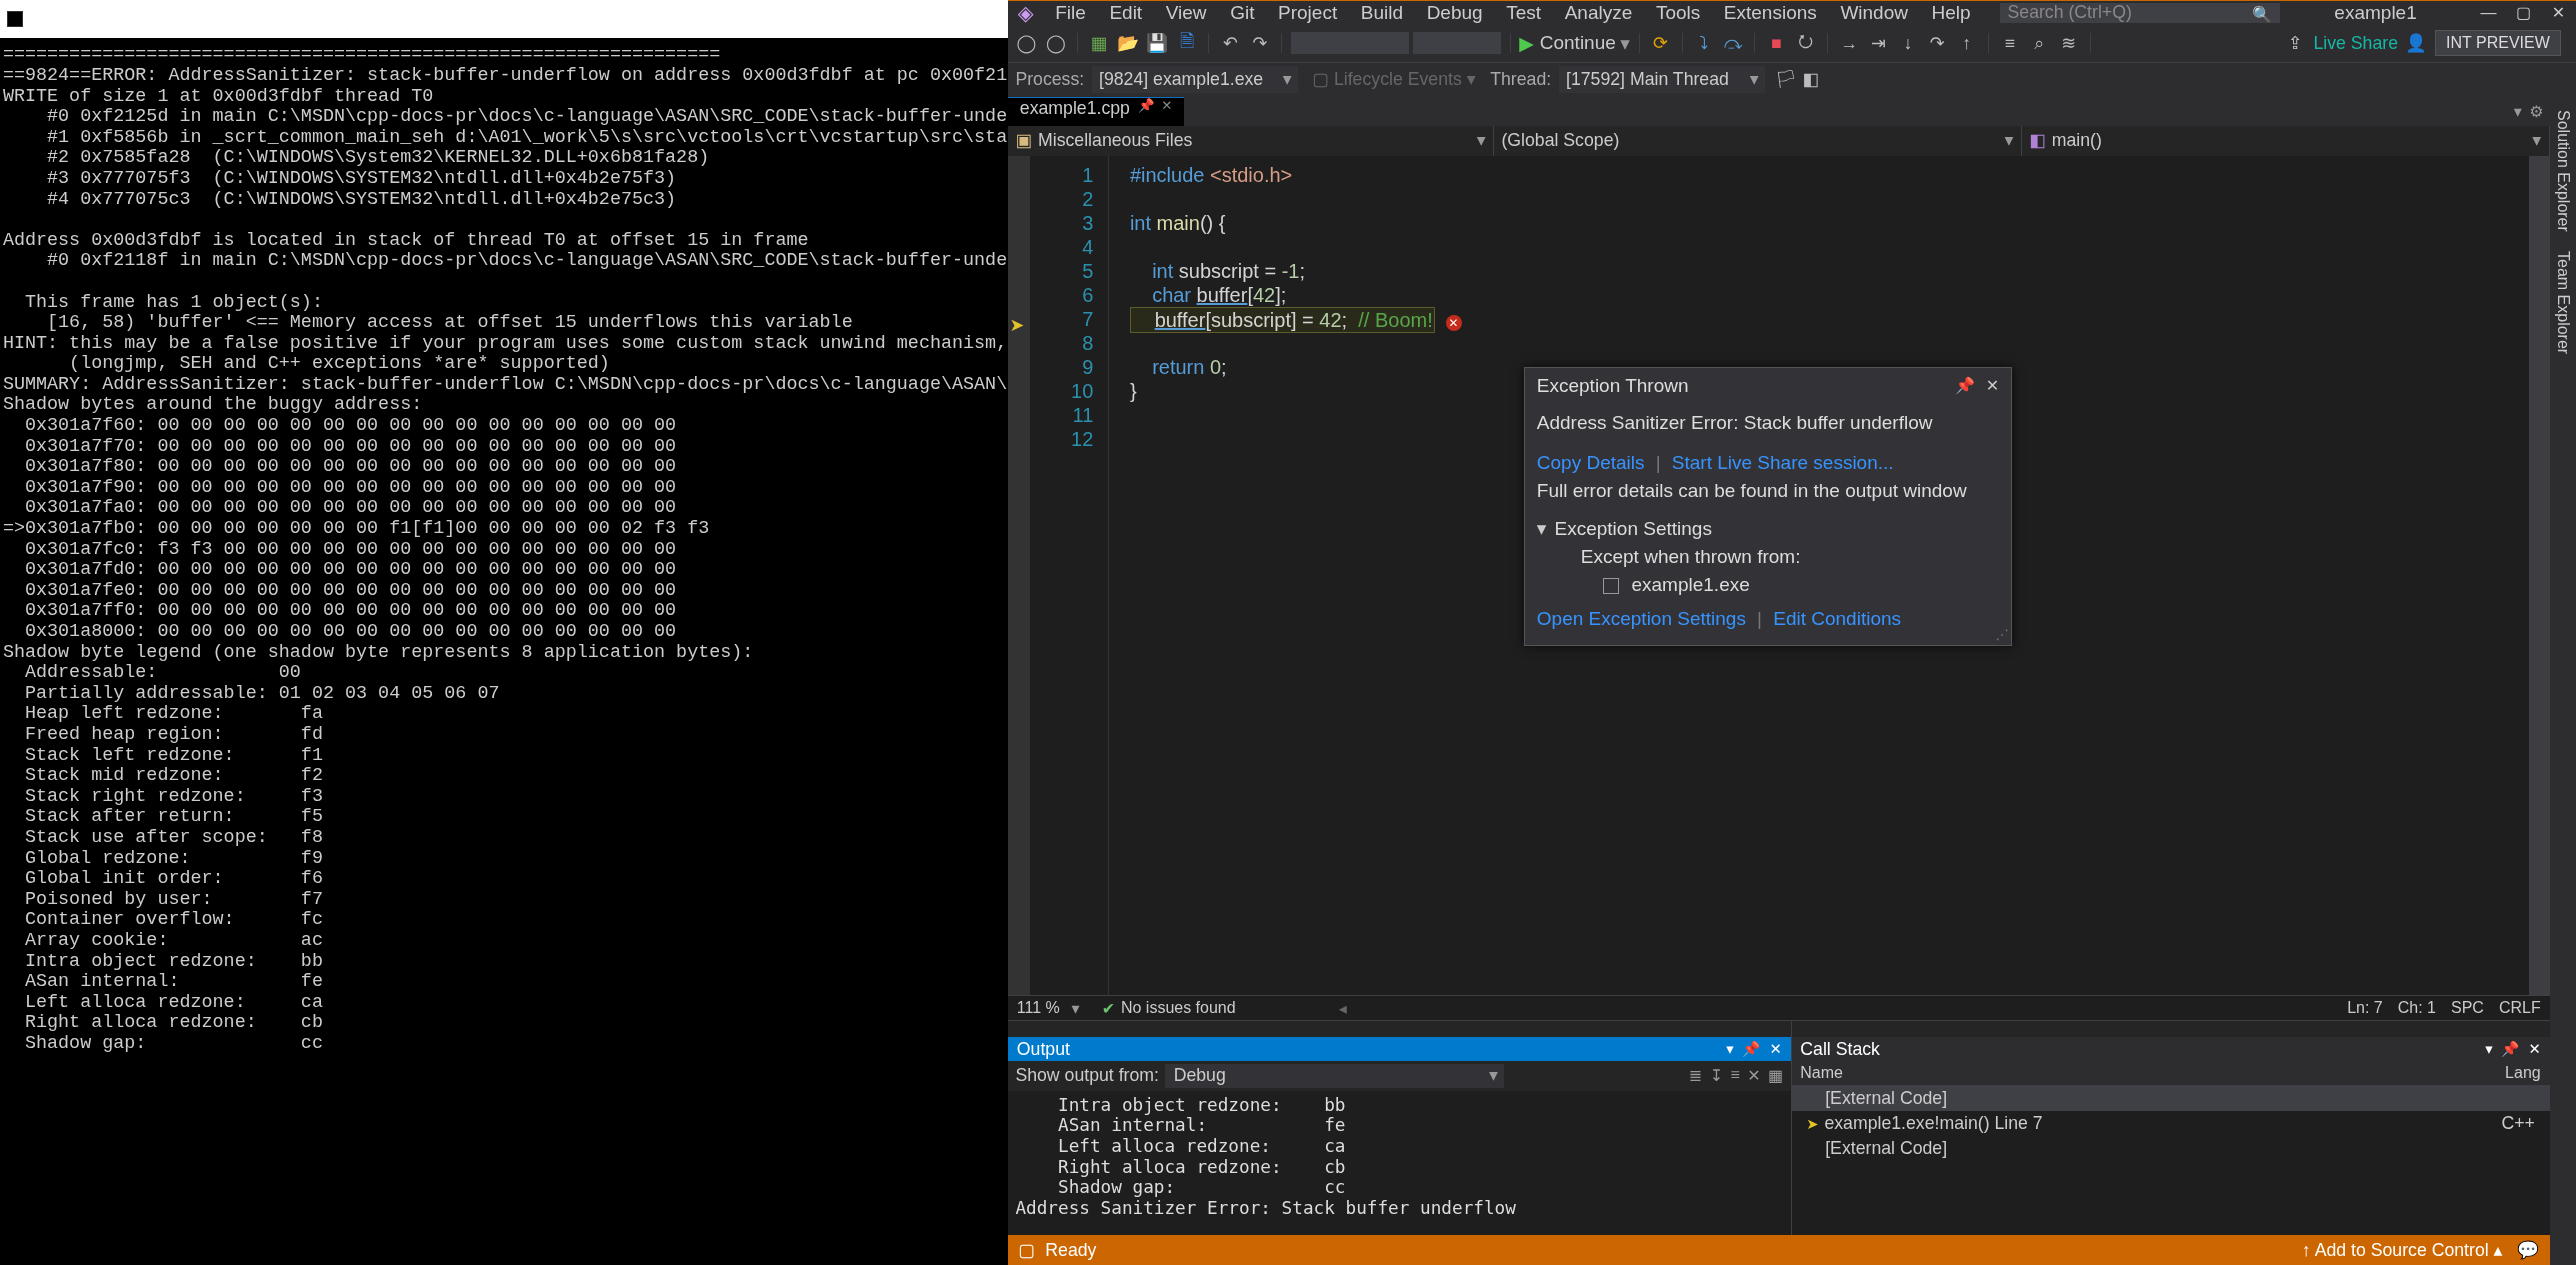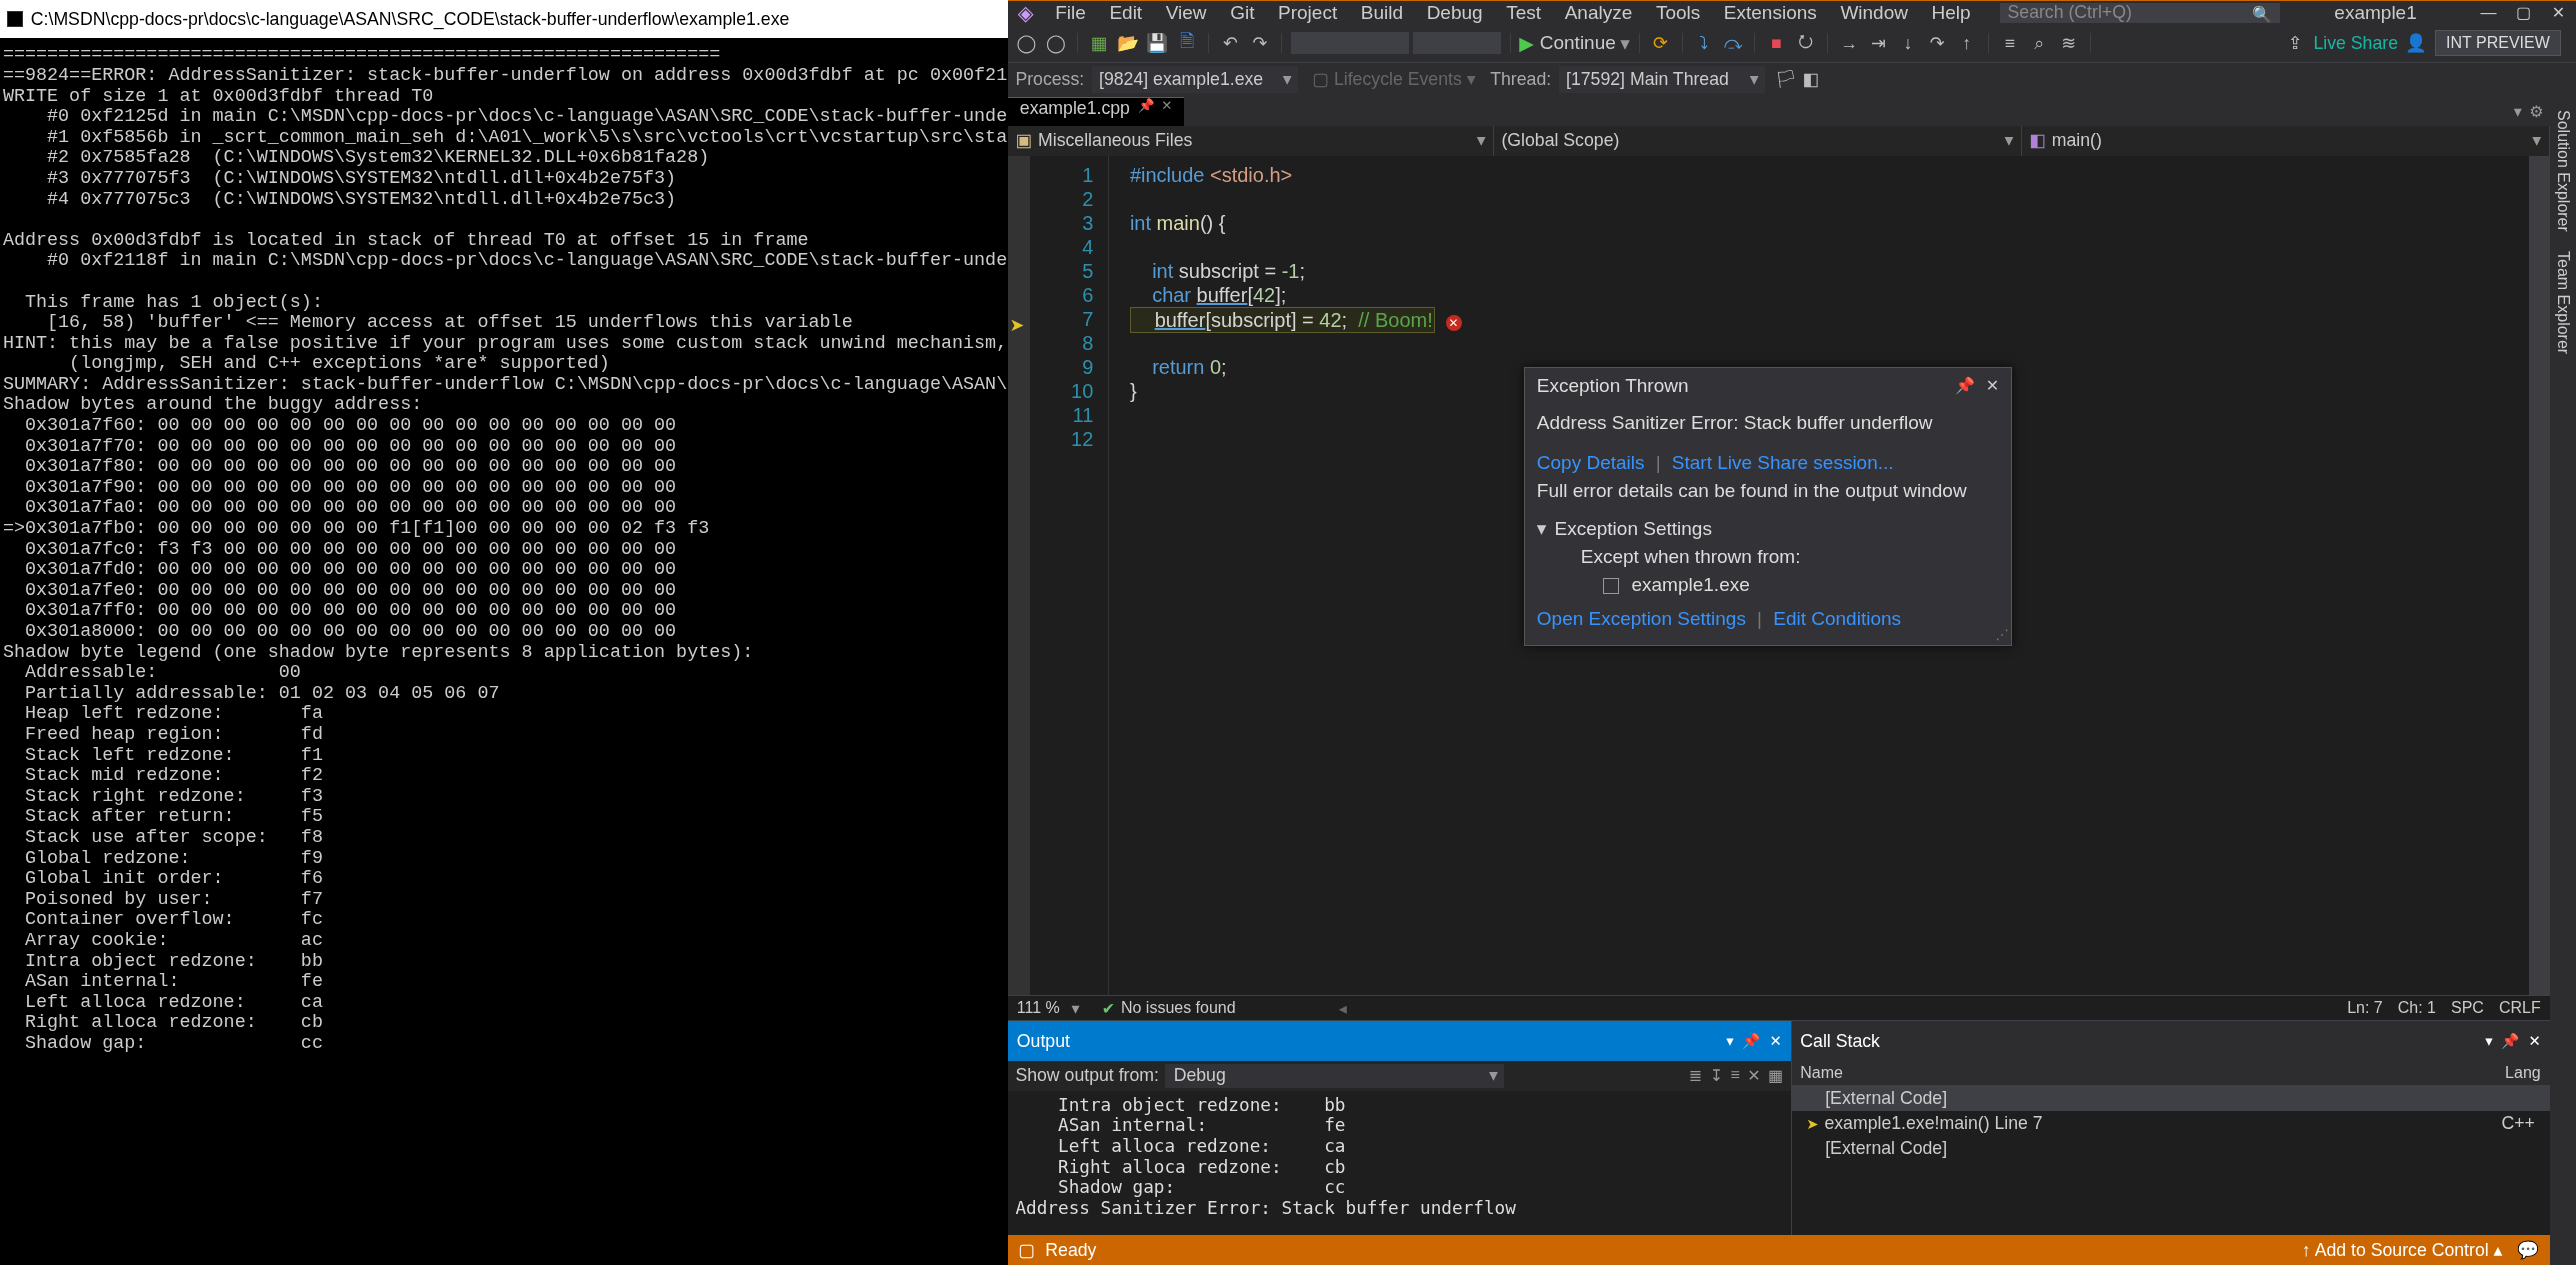--- a/index.html
+++ b/index.html
@@ -86,21 +86,21 @@
 
 .status-strip { height:25px; background:#1e1e1e; border-top:0.7px solid #3f3f46; display:flex; align-items:center; padding:0 8.8px; color:#ccc; font-size:16px; }
 .ss-zoom { margin-right:11.8px; }
 .ss-ok { color:#6cc46c; margin-right:5.9px; }
 .status-right { margin-left:auto; display:flex; gap:15px; }
 
 
 .bottom-panels { height:215px; display:flex; border-top:0.7px solid #3f3f46; }
 .out-panel { flex:1; display:flex; flex-direction:column; background:#252526; }
 .cs-panel { width:759px; display:flex; flex-direction:column; background:#252526; border-left:0.7px solid #3f3f46; }
-.panel-hdr { height:40px; display:flex; align-items:center; padding:0 8.8px; color:#fff; font-size:17.7px; }
+.panel-hdr { height:24px; display:flex; align-items:center; padding:0 8.8px; color:#fff; font-size:17.7px;margin-top:16px; }
 .out-panel .panel-hdr { background:#007acc; }
 .cs-panel .panel-hdr { background:#2d2d30; }
 .panel-hdr .tools { margin-left:auto; display:flex; gap:8.8px; font-size:14.7px; }
 .out-sub { height:29.5px; display:flex; align-items:center; padding:0 7.4px; color:#ccc; font-size:17.7px; background:#252526; }
 .out-sub .sel { background:#333337; padding:1.5px 8.8px; margin-left:5.9px; min-width:339px; display:inline-block; position:relative; }
 .out-sub .sel::after { content:"▾"; position:absolute; right:5.9px; color:#999; }
 .out-sub .icons { margin-left:auto; display:flex; gap:7.4px; color:#999; font-size:16px; }
 .out-body { flex:1; background:#1e1e1e; color:#ddd; font-family:Consolas,monospace; font-size:17.7px; line-height:20.6px; white-space:pre; padding:4.4px 7.4px; overflow:hidden; }
 .cs-hdr2 { height:25px; background:#2d2d30; color:#ccc; display:flex; align-items:center; padding:0 8.8px; font-size:16px; border-bottom:0.7px solid #3f3f46; }
 .cs-hdr2 .lang { margin-left:auto; }
@@ -116,21 +116,20 @@
 .side-labels { display:flex; align-items:center; margin-left:auto; gap:5.9px; color:#ccc; }
 </style>
 </head>
 <body>
 
 <div class="root">
 
   <div class="console-wrap">
     <div class="console-title-bar">
       <span class="cmd-icon"></span>
-      <span>C:\MSDN\cpp-docs-pr\docs\c-language\ASAN\SRC_CODE\stack-buffer-underflow\example1.exe</span>
     </div>
     <div class="console-body">=================================================================
 ==9824==ERROR: AddressSanitizer: stack-buffer-underflow on address 0x00d3fdbf at pc 0x00f2125e bp 0x00d3f
 WRITE of size 1 at 0x00d3fdbf thread T0
     #0 0xf2125d in main C:\MSDN\cpp-docs-pr\docs\c-language\ASAN\SRC_CODE\stack-buffer-underflow\example1
     #1 0xf5856b in _scrt_common_main_seh d:\A01\_work\5\s\src\vctools\crt\vcstartup\src\startup\exe_commo
     #2 0x7585fa28  (C:\WINDOWS\System32\KERNEL32.DLL+0x6b81fa28)
     #3 0x777075f3  (C:\WINDOWS\SYSTEM32\ntdll.dll+0x4b2e75f3)
     #4 0x777075c3  (C:\WINDOWS\SYSTEM32\ntdll.dll+0x4b2e75c3)
 

